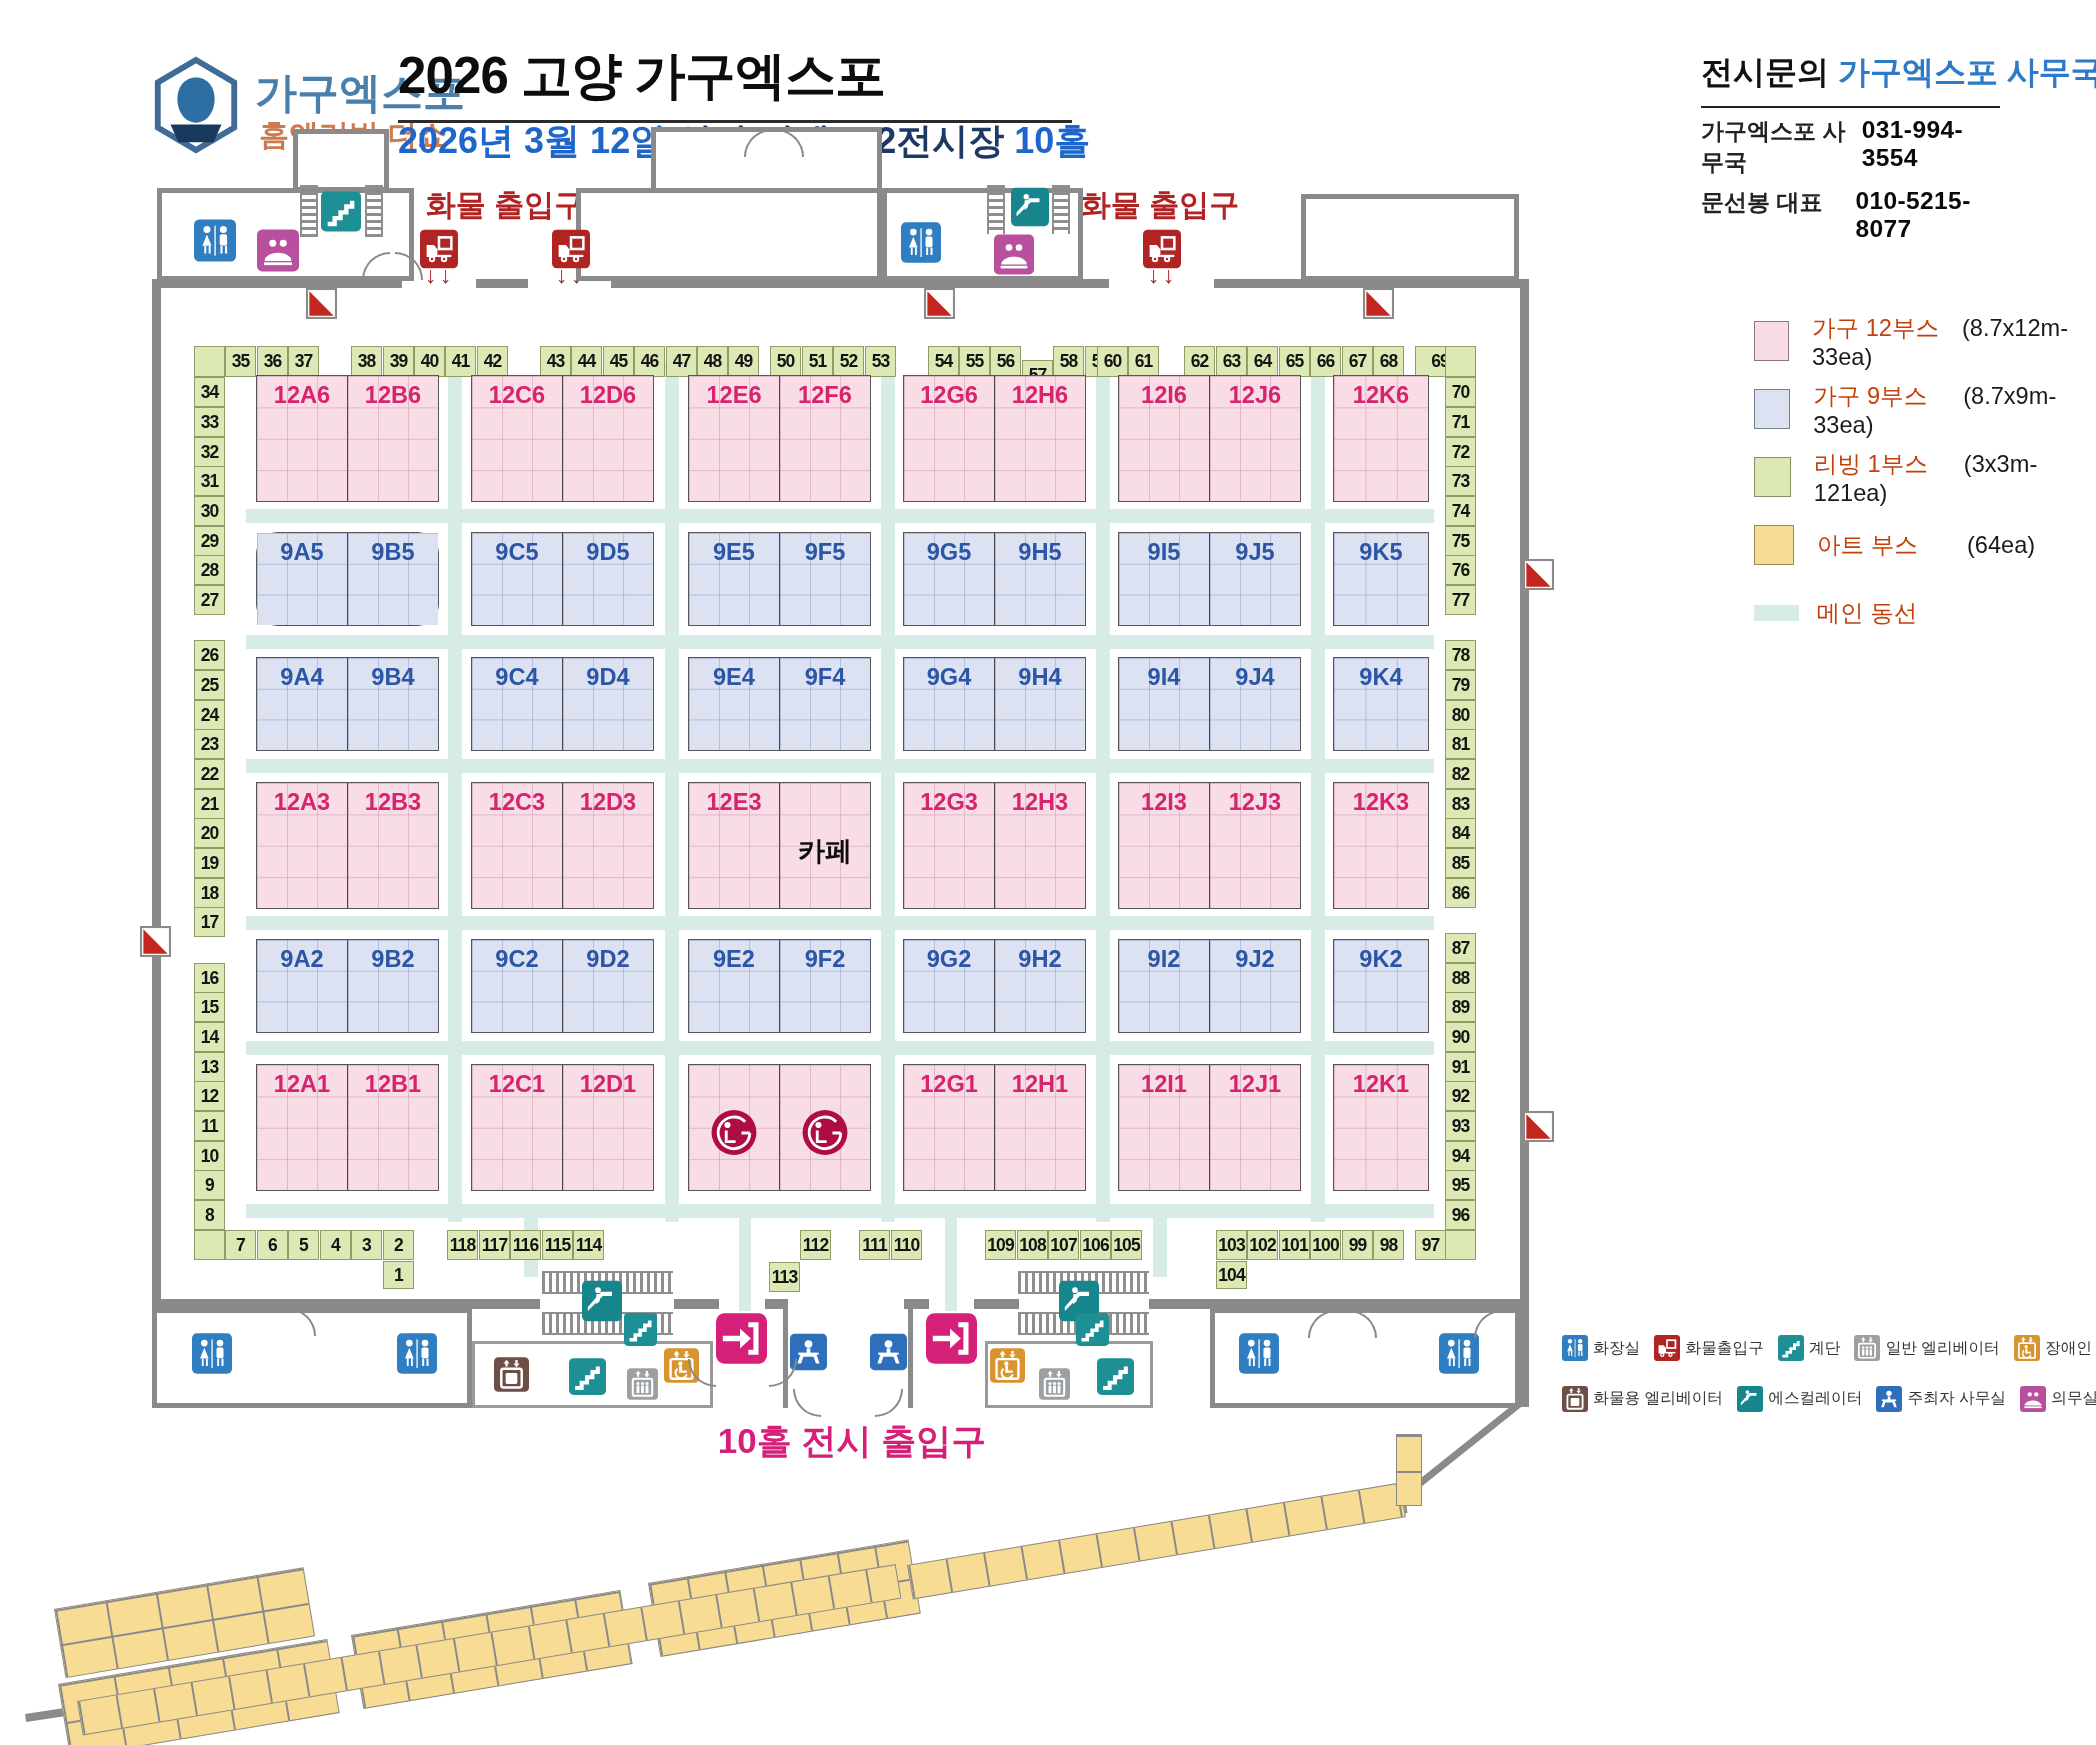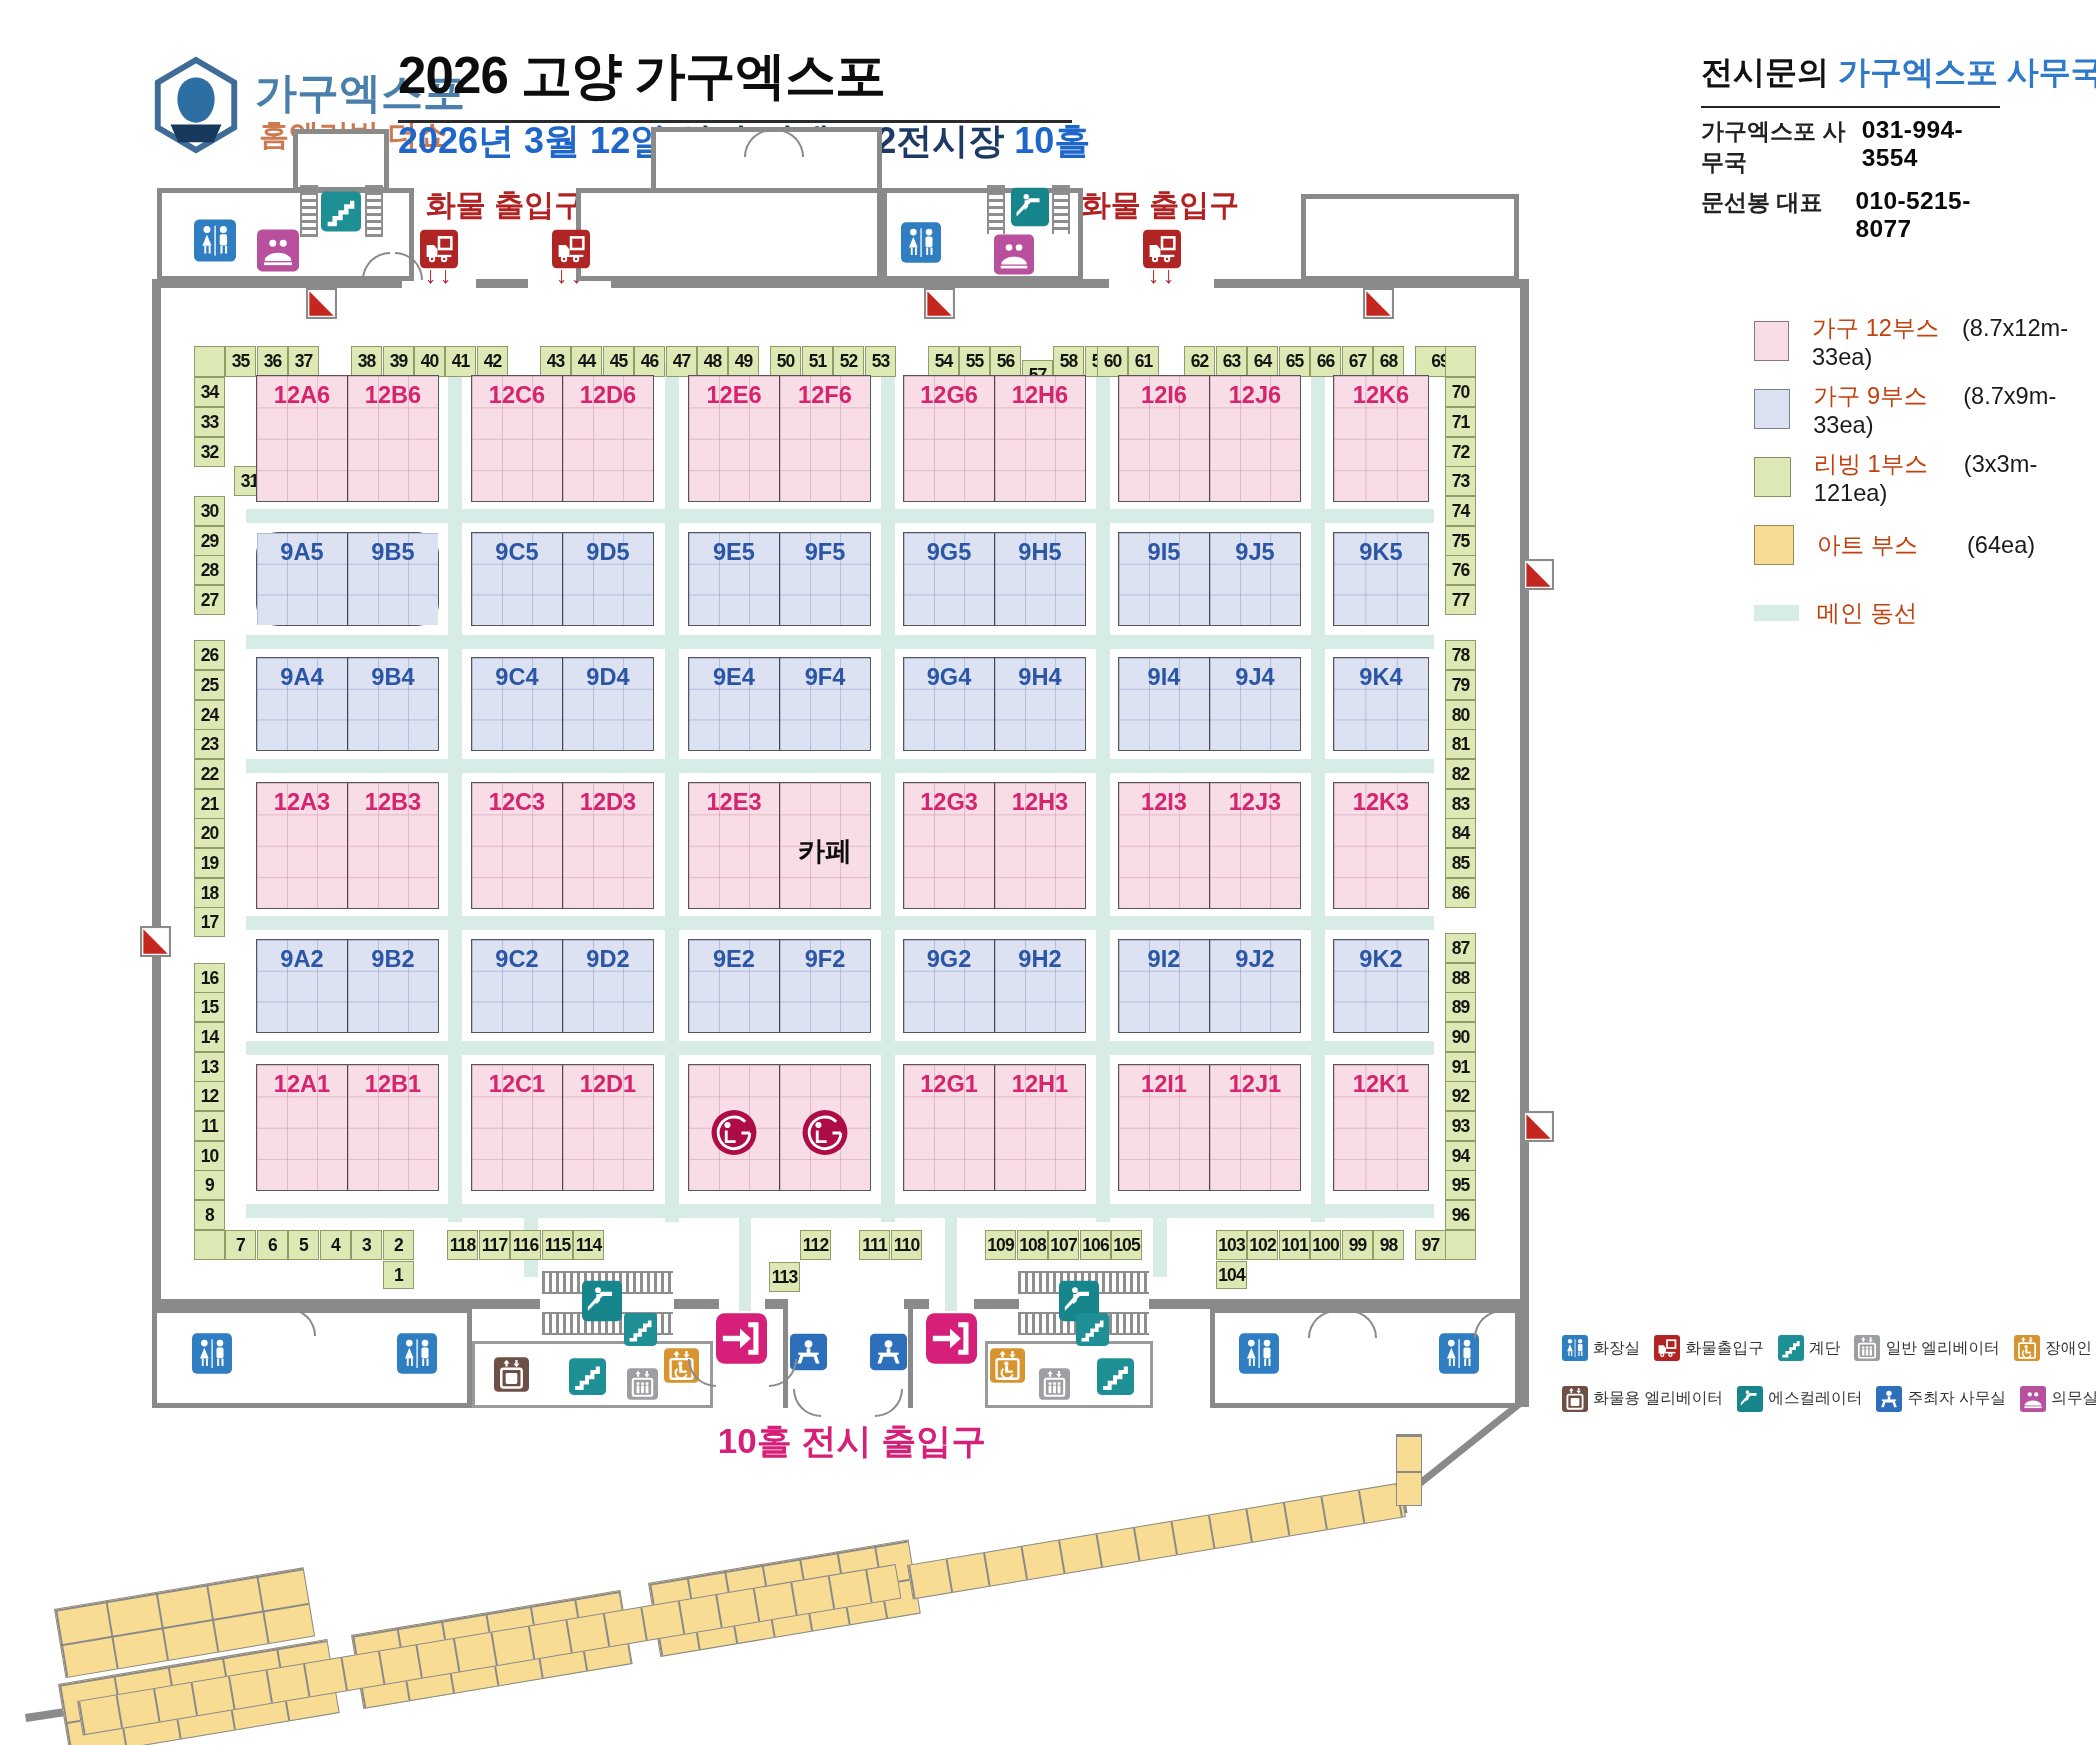--- a/index.html
+++ b/index.html
@@ -308,21 +308,21 @@
       <div class="gc" style="left: 1216px; top: 346px; width: 31px; height: 31px;">63</div>
       <div class="gc" style="left: 1247px; top: 346px; width: 31px; height: 31px;">64</div>
       <div class="gc" style="left: 1279px; top: 346px; width: 31px; height: 31px;">65</div>
       <div class="gc" style="left: 1310px; top: 346px; width: 31px; height: 31px;">66</div>
       <div class="gc" style="left: 1342px; top: 346px; width: 31px; height: 31px;">67</div>
       <div class="gc" style="left: 1373px; top: 346px; width: 31px; height: 31px;">68</div>
       <div class="gc" style="left: 1415px; top: 346px; width: 50px; height: 31px;">69</div>
       <div class="gc" style="left: 194px; top: 377px; width: 31px; height: 30px;">34</div>
       <div class="gc" style="left: 194px; top: 407px; width: 31px; height: 30px;">33</div>
       <div class="gc" style="left: 194px; top: 437px; width: 31px; height: 30px;">32</div>
-      <div class="gc" style="left: 194px; top: 466px; width: 31px; height: 30px; margin-left: 40px;">31</div>
+      <div class="gc" style="left: 194px; top: 466px; width: 31px; height: 30px;">31</div>
       <div class="gc" style="left: 194px; top: 496px; width: 31px; height: 30px;">30</div>
       <div class="gc" style="left: 194px; top: 526px; width: 31px; height: 30px;">29</div>
       <div class="gc" style="left: 194px; top: 555px; width: 31px; height: 30px;">28</div>
       <div class="gc" style="left: 194px; top: 585px; width: 31px; height: 30px;">27</div>
       <div class="gc" style="left: 194px; top: 640px; width: 31px; height: 30px;">26</div>
       <div class="gc" style="left: 194px; top: 670px; width: 31px; height: 30px;">25</div>
       <div class="gc" style="left: 194px; top: 700px; width: 31px; height: 30px;">24</div>
       <div class="gc" style="left: 194px; top: 729px; width: 31px; height: 30px;">23</div>
       <div class="gc" style="left: 194px; top: 759px; width: 31px; height: 30px;">22</div>
       <div class="gc" style="left: 194px; top: 789px; width: 31px; height: 30px;">21</div>

